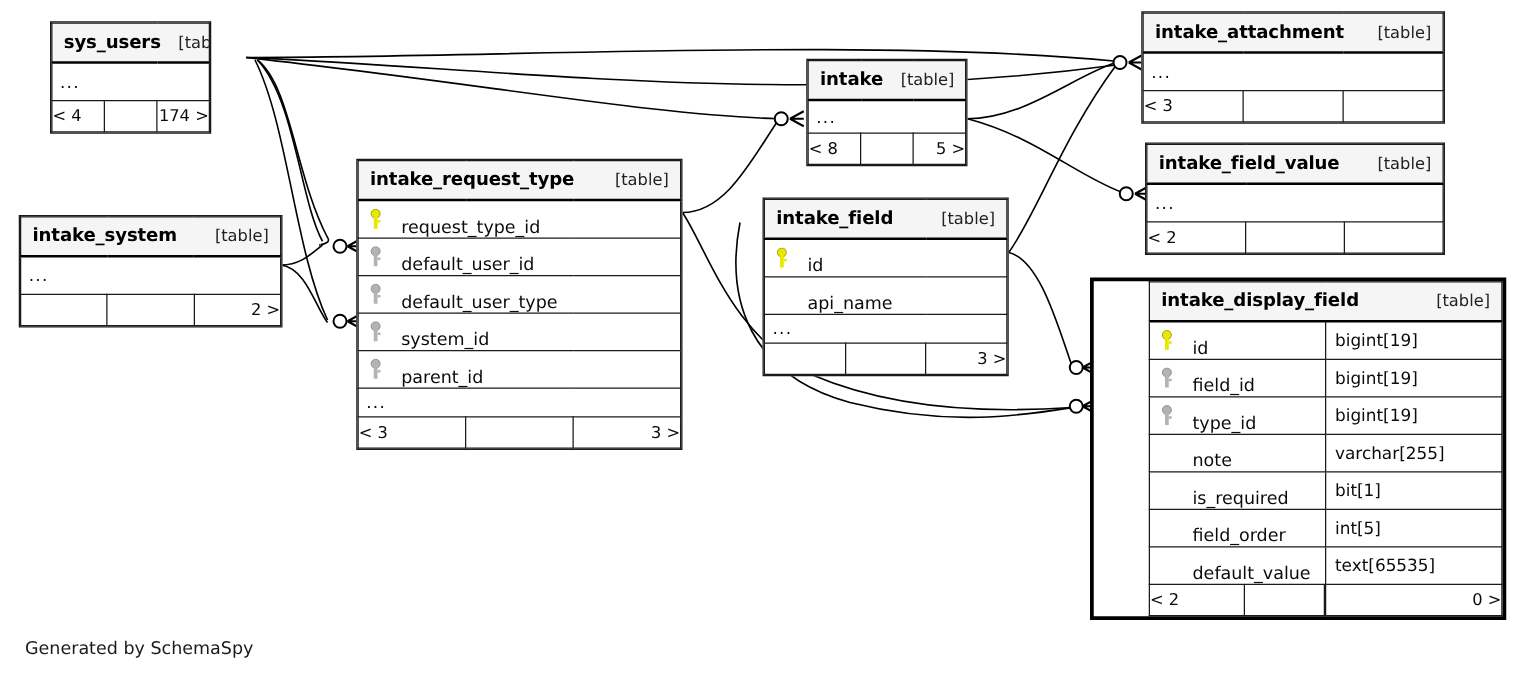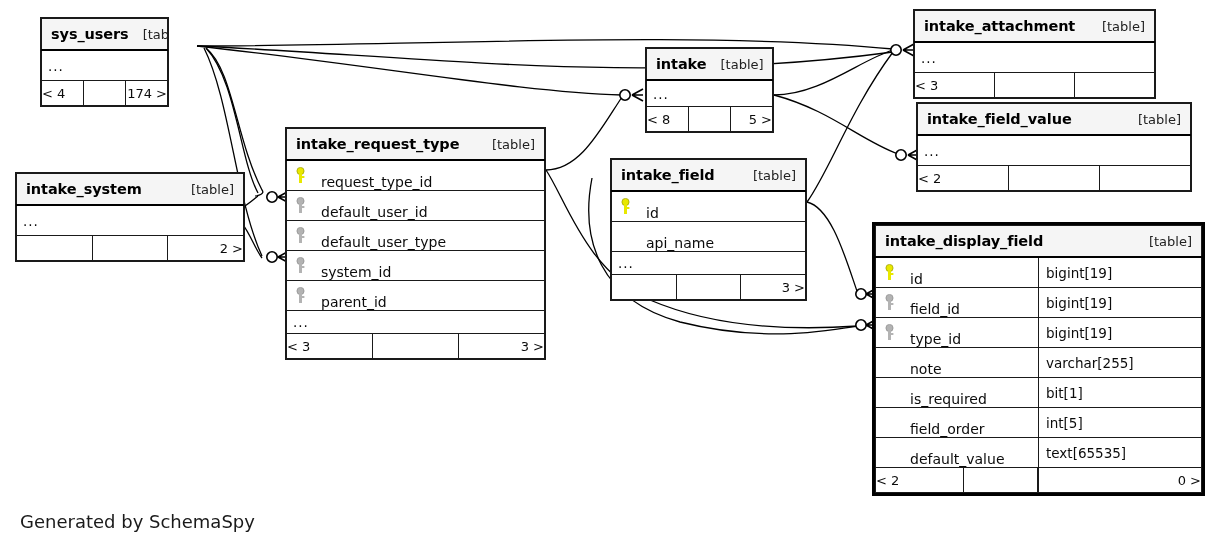--- a/index.html
+++ b/index.html
@@ -108,21 +108,21 @@
   tr.ftr td {
     height: 24px;
     font-size: 13px;
   }
   .f-left  { padding-left: 6px;  text-align: left; }
   .f-mid   { }
   .f-right { padding-right: 7px; text-align: right; margin-left: 32px; }
 
   .caption {
     position: absolute;
-    font-size: 18px;
+    font-size: 14px;
     color: #1a1a1a;
   }
 </style>
 </head>
 <body>
 
 <div id="canvas">
 
   <svg class="edges" viewBox="0 0 1217 540" width="1217" height="540">
     <defs>
@@ -202,21 +202,21 @@
       </tr>
       <tr class="ftr">
         <td class="f-left" style="width:40%">&lt; 4</td>
         <td class="f-mid" style="width:20%"></td>
         <td class="f-right" style="width:40%">174 &gt;</td>
       </tr>
     </tbody>
       </table>
   </div>
 
-  <div class="tbl" style="left:15px; top:172px; width:230px;">
+  <div class="tbl" style="left:15px; top:172px; width:211px;">
     <table>
       <tbody>
           <tr class="hdr">
         <td colspan="3">
           <div class="hdr-wrap">
             <span class="tname">intake_system</span>
             <span class="ttag">[table]</span>
           </div>
         </td>
       </tr>
@@ -421,21 +421,21 @@
       </tr>
       <tr class="ftr">
         <td class="f-left" style="width:36%">&lt; 3</td>
         <td class="f-mid" style="width:28%"></td>
         <td class="f-right" style="width:36%"></td>
       </tr>
     </tbody>
       </table>
   </div>
 
-  <div class="tbl" style="left:916px; top:102px; width:276px;">
+  <div class="tbl" style="left:916px; top:114px; width:240px;">
     <table>
       <tbody>
           <tr class="hdr">
         <td colspan="3">
           <div class="hdr-wrap">
             <span class="tname">intake_field_value</span>
             <span class="ttag">[table]</span>
           </div>
         </td>
       </tr>
@@ -446,21 +446,21 @@
       </tr>
       <tr class="ftr">
         <td class="f-left" style="width:36%">&lt; 2</td>
         <td class="f-mid" style="width:28%"></td>
         <td class="f-right" style="width:36%"></td>
       </tr>
     </tbody>
       </table>
   </div>
 
-  <div class="tbl focus" style="left:872px; top:222px; width:333px;">
+  <div class="tbl focus" style="left:872px; top:222px; width:333px;padding-left:44px;">
     <table>
       <tbody>
           <tr class="hdr">
         <td colspan="2">
           <div class="hdr-wrap">
             <span class="tname">intake_display_field</span>
             <span class="ttag">[table]</span>
           </div>
         </td>
       </tr>

